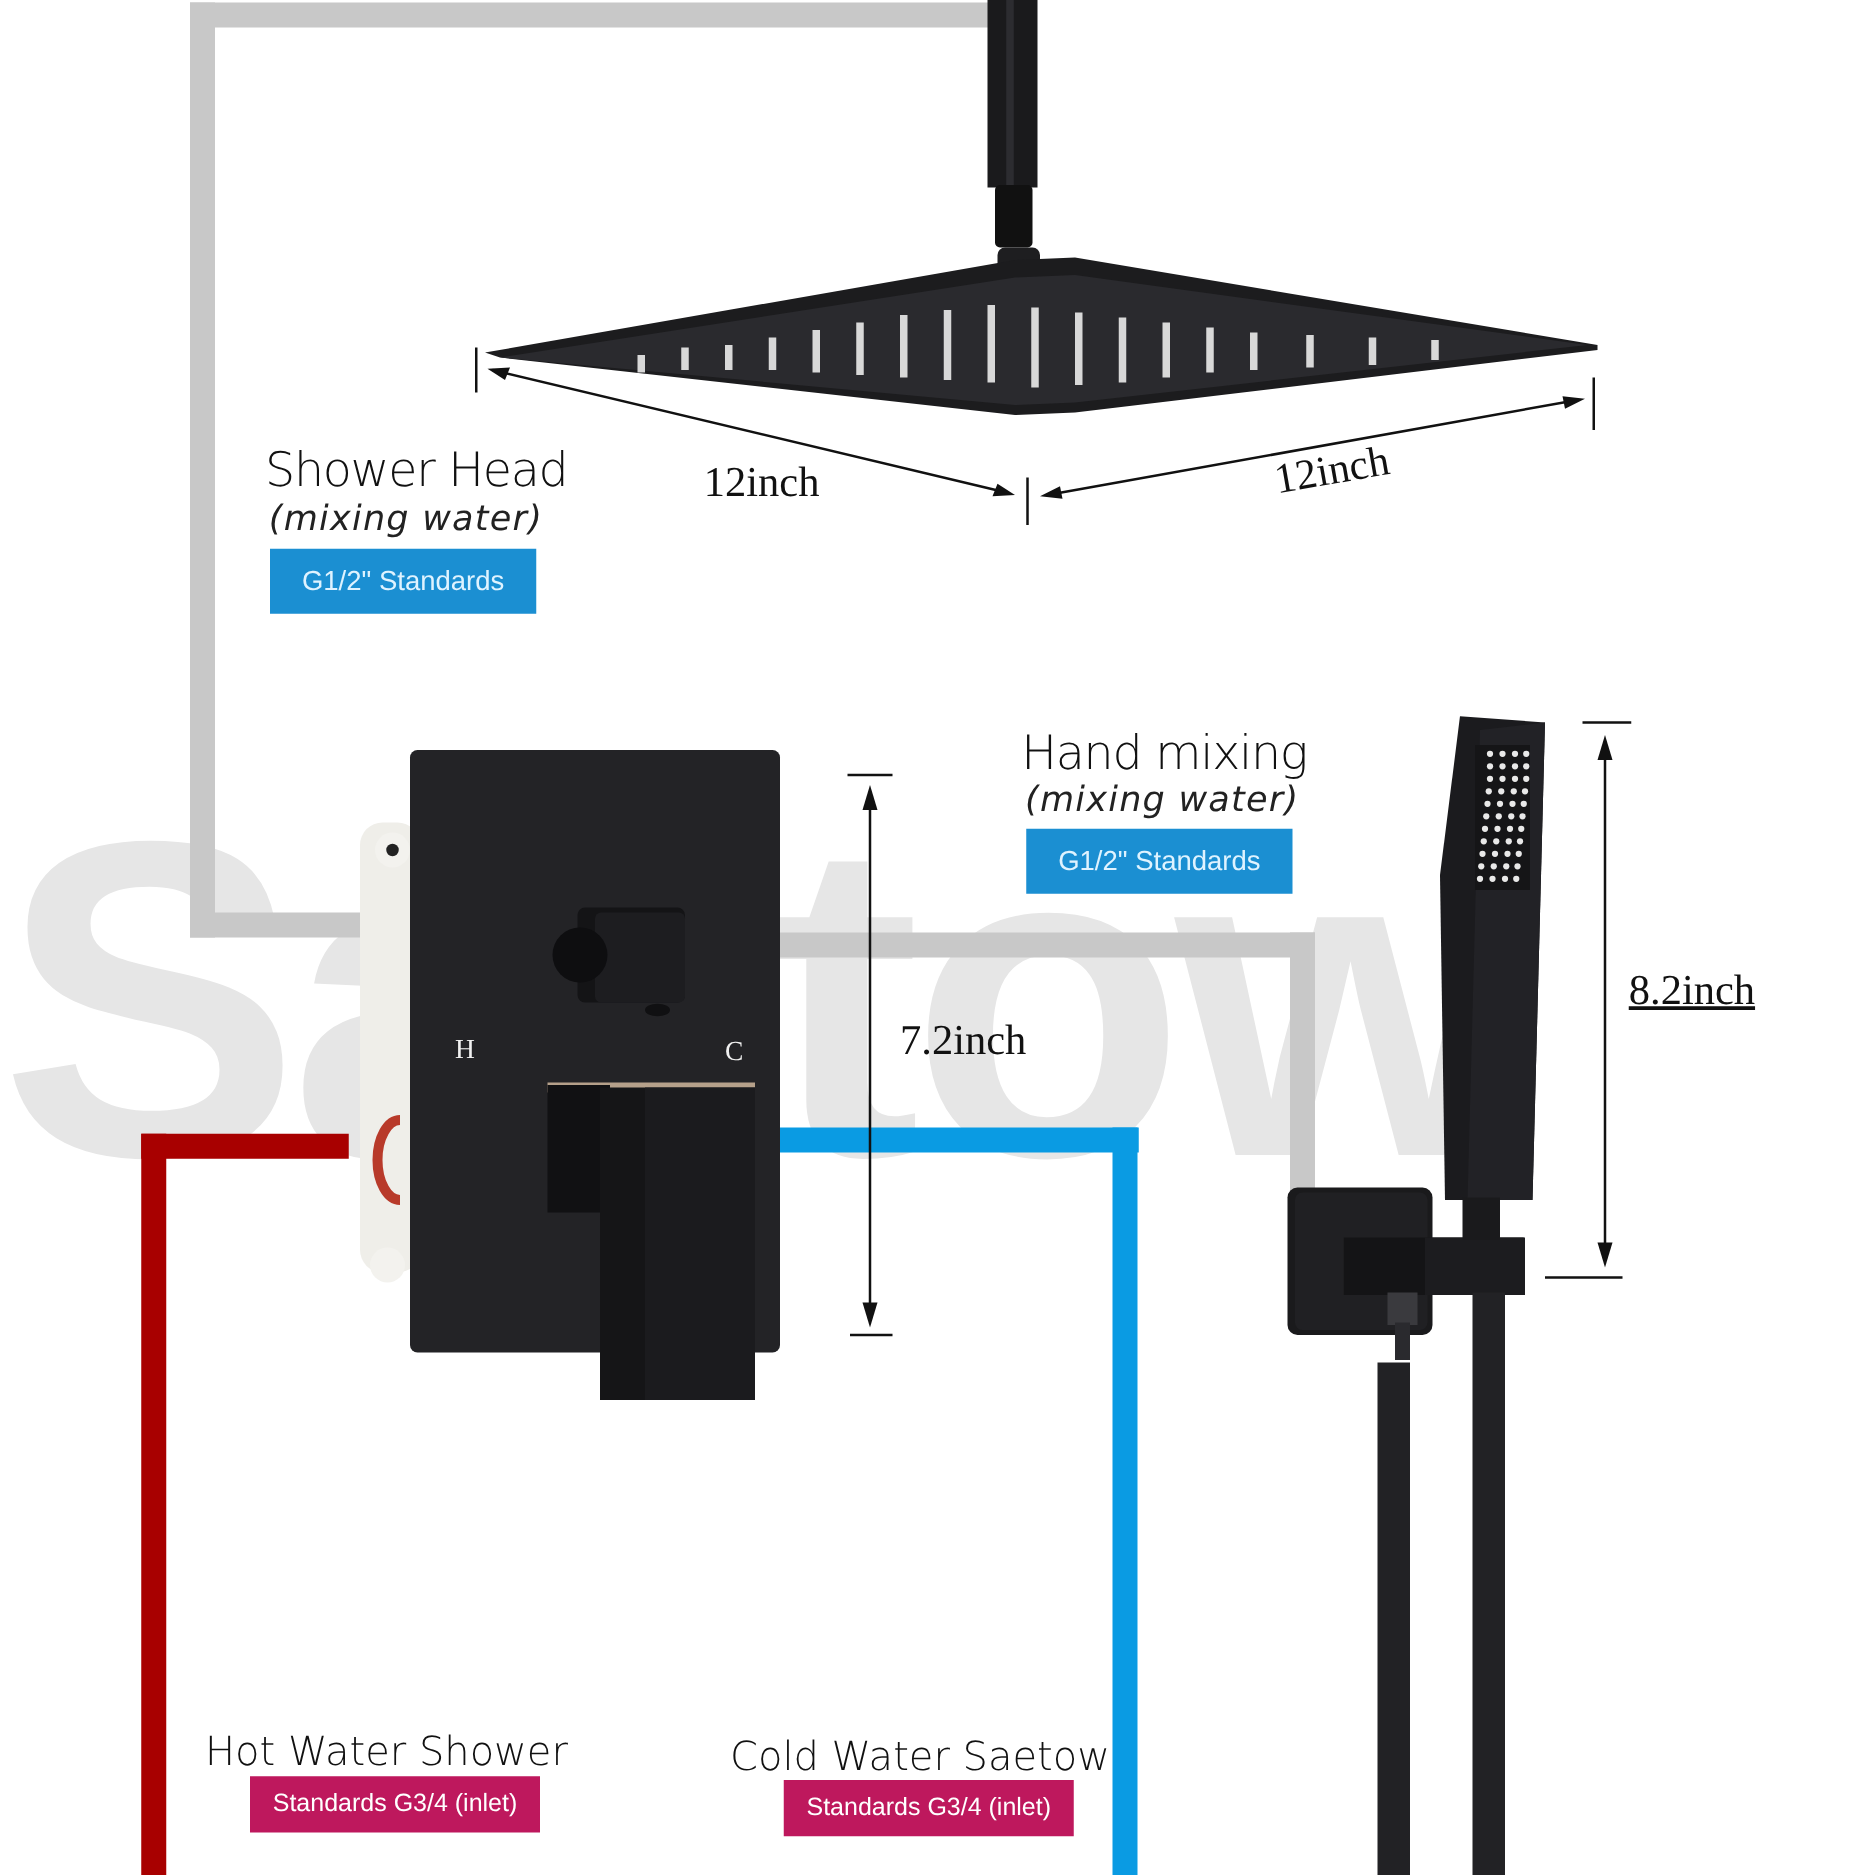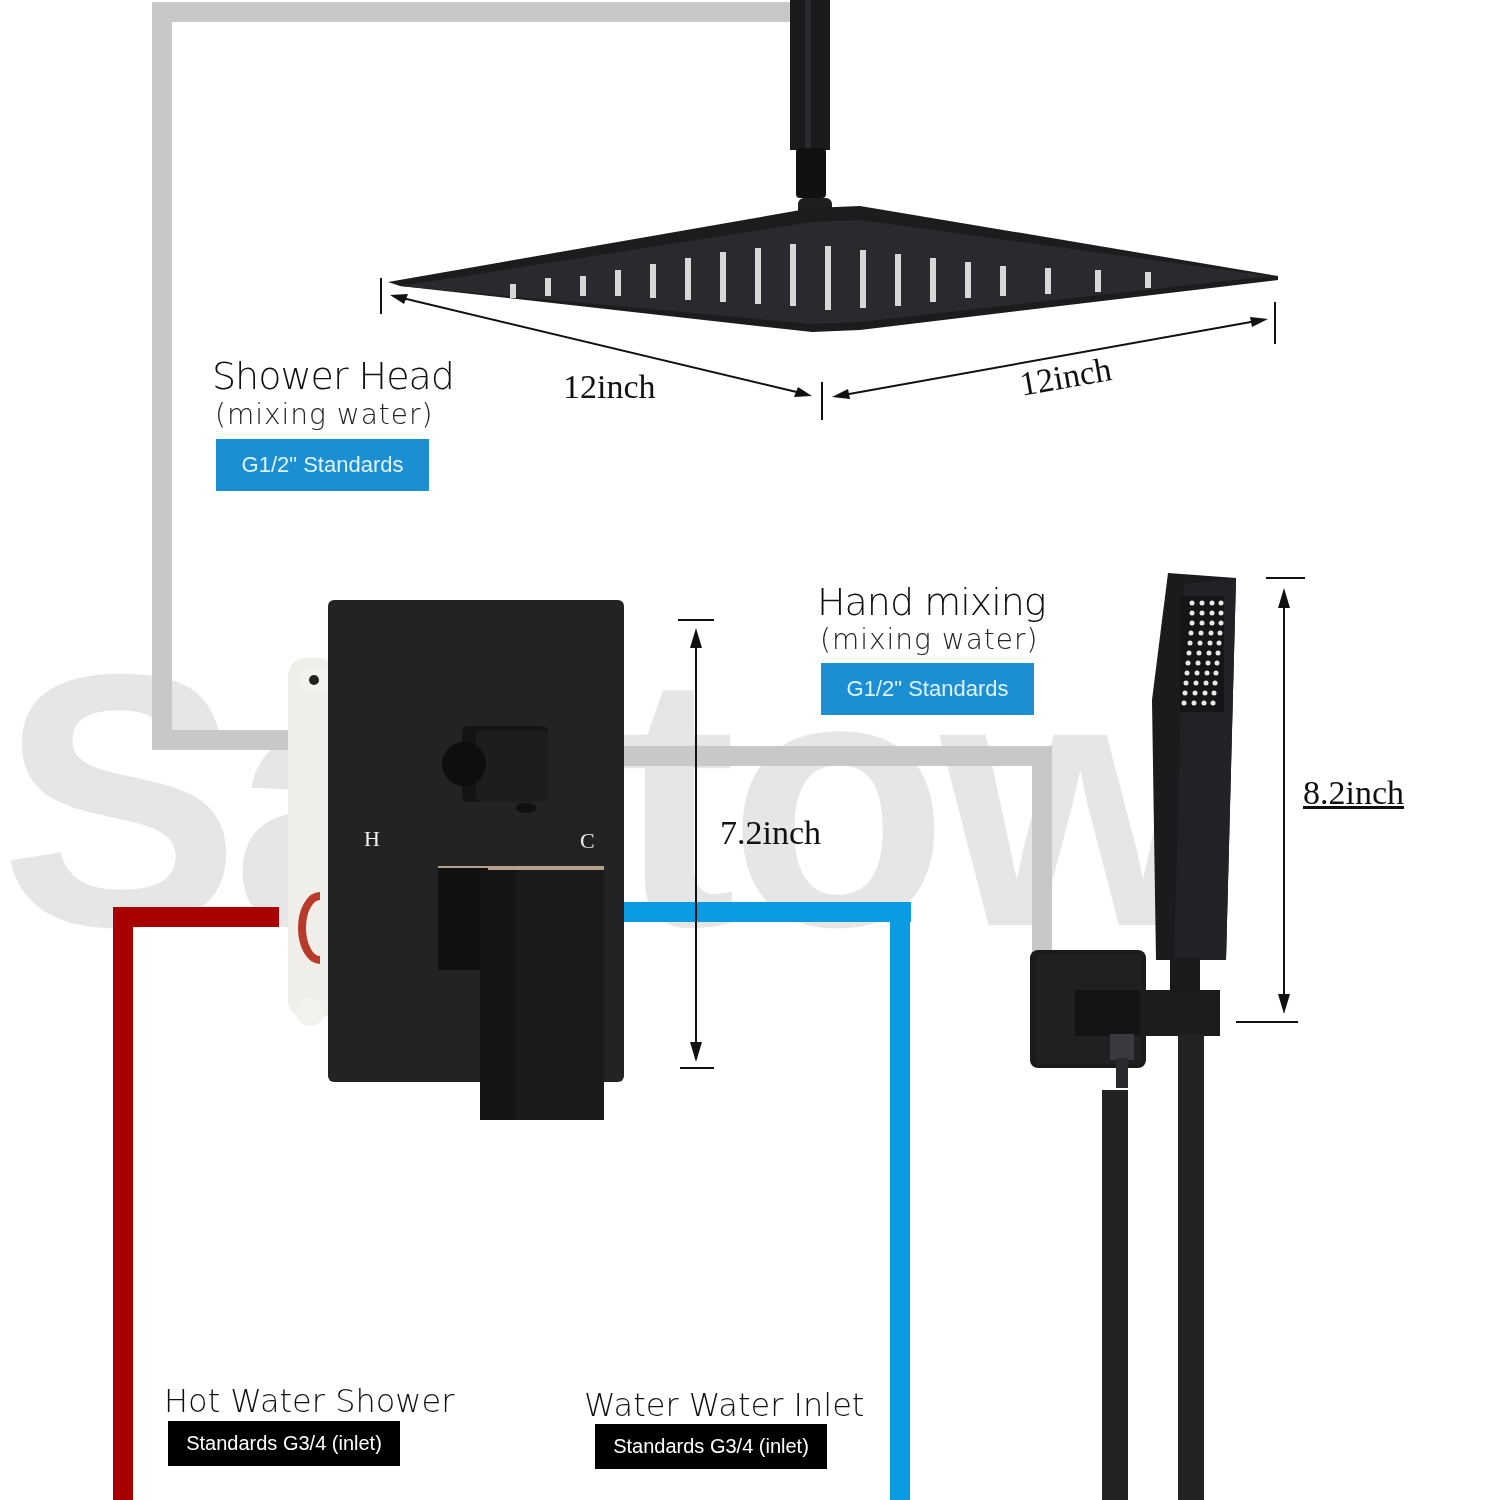--- a/index.html
+++ b/index.html
@@ -1,22 +1,22 @@
 <!DOCTYPE html>
 <html><head>
 <meta charset="utf-8">
 <style>
   html, body { margin:0; padding:0; background:#ffffff; }
   body { width:1497px; height:1500px; position:relative; overflow:hidden; font-family:"Liberation Sans", sans-serif; }
   .watermark { position:absolute; left:0; top:620px; font-family:"Liberation Sans", sans-serif; font-weight:bold; font-size:360px; letter-spacing:-8px; color:#e6e6e6; line-height:1; white-space:nowrap; z-index:0; }
   .pipe { position:absolute; z-index:1; }
   .label-title { position:absolute; font-family:"DejaVu Sans", sans-serif; font-weight:200; color:#111; z-index:3; white-space:nowrap; letter-spacing:-1px; }
-  .label-sub { position:absolute; font-family:"DejaVu Sans", sans-serif; color:#222; z-index:3; white-space:nowrap; letter-spacing:1px; font-weight:200; }
+  .label-sub { position:absolute; font-family:"DejaVu Sans", sans-serif; color:#222; z-index:3; white-space:nowrap; letter-spacing:1px; font-weight:200;font-style:italic; }
   .badge-blue { position:absolute; background:#1b8fd2; color:#dff3ff; font-family:"Liberation Sans", sans-serif; font-size:22px; display:flex; align-items:center; justify-content:center; z-index:3; }
-  .badge-black { position:absolute; background:#000000; color:#ffffff; font-family:"Liberation Sans", sans-serif; font-size:20px; display:flex; align-items:center; justify-content:center; z-index:3; }
+  .badge-black { position:absolute; background:#be185d; color:#ffffff; font-family:"Liberation Sans", sans-serif; font-size:20px; display:flex; align-items:center; justify-content:center; z-index:3;margin-left:32px; }
   .dim-text { position:absolute; font-family:"Liberation Serif", serif; font-size:34px; color:#111; z-index:3; white-space:nowrap; }
   .hc { position:absolute; font-family:"Liberation Serif", serif; font-size:22px; color:#f0f0f0; z-index:5; }
   svg.overlay { position:absolute; left:0; top:0; z-index:2; }
 </style>
 </head>
 <body>
 
 <div class="watermark">Saetow</div>
 
 <div class="pipe" style="left:152px; top:2px; width:640px; height:20px; background:#c8c8c8;"></div>
@@ -196,14 +196,14 @@
 <div class="label-sub" style="left:820px; top:623px; font-size:28px;">(mixing water)</div>
 <div class="badge-blue" style="left:821px; top:663px; width:213px; height:52px;">G1/2" Standards</div>
 <div class="dim-text" style="left:1303px; top:774px;text-decoration:underline;">8.2inch</div>
 
 <div class="dim-text" style="left:720px; top:814px;">7.2inch</div>
 <div class="hc" style="left:364px; top:826px;">H</div>
 <div class="hc" style="left:580px; top:828px;">C</div>
 
 <div class="label-title" style="left:164px; top:1382px; font-size:32px; letter-spacing:0px;">Hot Water Shower</div>
 <div class="badge-black" style="left:168px; top:1421px; width:232px; height:45px;">Standards G3/4 (inlet)</div>
-<div class="label-title" style="left:584px; top:1386px; font-size:32px; letter-spacing:0px;">Water Water Inlet</div>
+<div class="label-title" style="left:584px; top:1386px; font-size:32px; letter-spacing:0px;">Cold Water Saetow</div>
 <div class="badge-black" style="left:595px; top:1424px; width:232px; height:45px;">Standards G3/4 (inlet)</div>
 
 </body></html>

